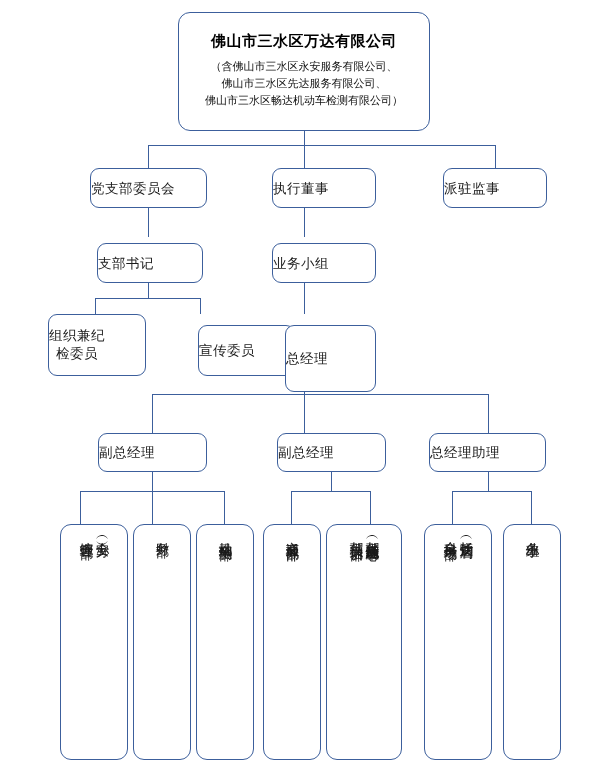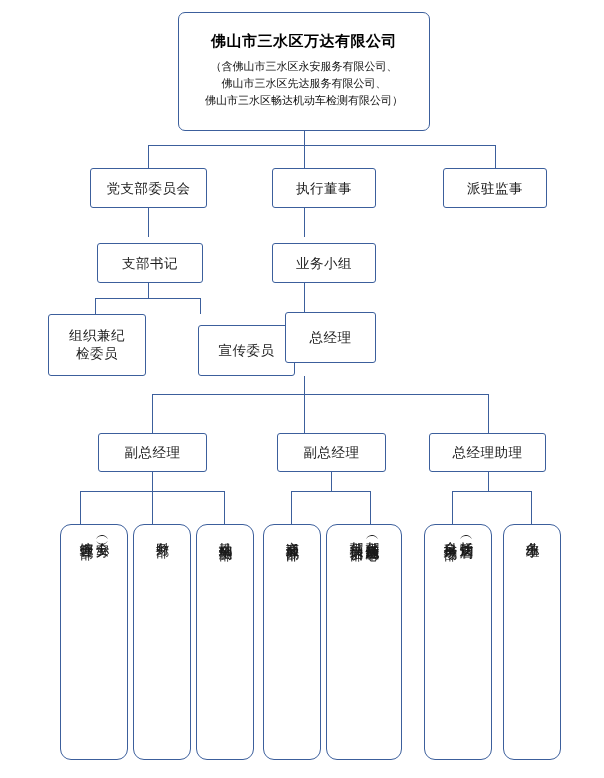--- a/index.html
+++ b/index.html
@@ -12,36 +12,35 @@
     width: 604px;
     height: 778px;
     background: #ffffff;
     font-family: "DejaVu Sans", "Liberation Sans", sans-serif;
     overflow: hidden;
   }
   .node {
     position: absolute;
     box-sizing: border-box;
     border: 1.3px solid #3c5f9c;
-    border-radius: 3px;
+    border-radius: 9px;
     background: #ffffff;
     display: flex;
     align-items: center;
-    justify-content: center;
     text-align: center;
     color: #1a1a1a;
     z-index: 2;
   }
   .node .txt {
     line-height: 1.35;
     white-space: pre-line;
   }
   
   .node-root {
-    border-radius: 7px;
+    border-radius: 12px;
     flex-direction: column;
     justify-content: center;
     padding: 6px 10px 8px 10px;
   }
   .node-root .title {
     font-weight: bold;
     font-size: 15px;
     letter-spacing: 0.5px;
     margin-bottom: 7px;
     color: #000;
@@ -166,21 +165,21 @@
     <div class="txt">业务小组</div>
   </div>
 
   <div class="node node-h two-line" style="left:48px; top:314px; width:98px; height:62px;">
     <div class="txt">组织兼纪
 检委员</div>
   </div>
   <div class="node node-h" style="left:152px; top:325px; width:97px; height:51px;margin-left:46px;">
     <div class="txt">宣传委员</div>
   </div>
-  <div class="node node-h" style="left:285px; top:312px; width:91px; height:51px;">
+  <div class="node node-h" style="left:285px; top:325px; width:91px; height:67px;">
     <div class="txt">总经理</div>
   </div>
 
   <div class="node node-h" style="left:98px; top:433px; width:109px; height:39px;">
     <div class="txt">副总经理</div>
   </div>
   <div class="node node-h" style="left:277px; top:433px; width:109px; height:39px;">
     <div class="txt">副总经理</div>
   </div>
   <div class="node node-h" style="left:429px; top:433px; width:117px; height:39px;">

